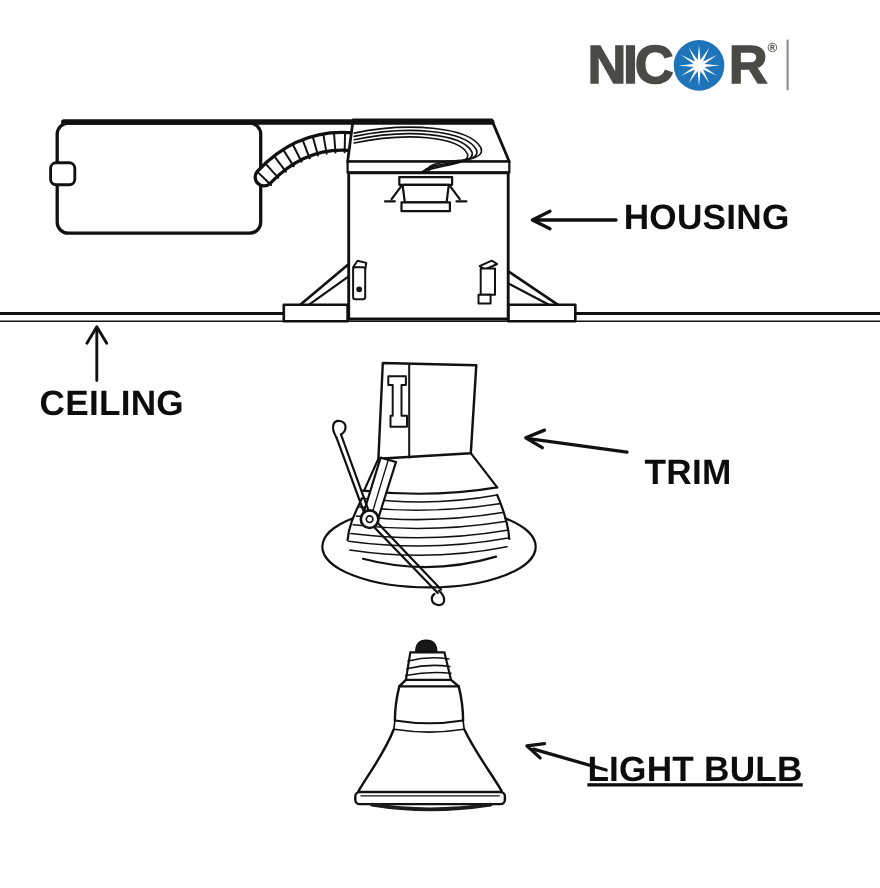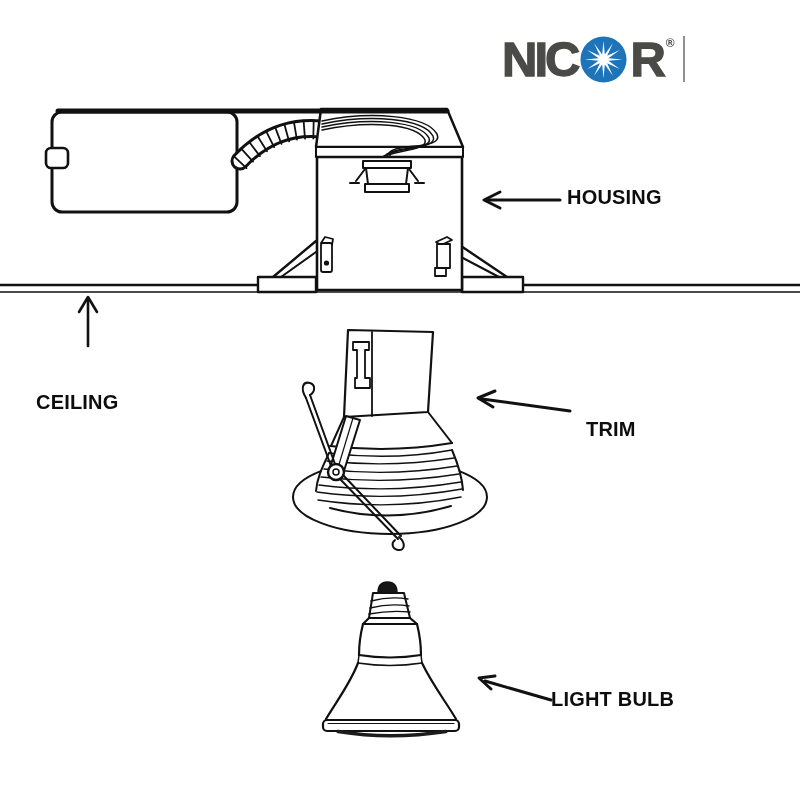--- a/index.html
+++ b/index.html
@@ -2,34 +2,34 @@
 <html><head>
 <meta charset="utf-8">
 <style>
   html,body{margin:0;padding:0;}
   body{
     width:800px;height:807px;position:relative;background:#ffffff;
     font-family:"Liberation Sans", sans-serif;overflow:hidden;
   }
   .diagram-svg{position:absolute;left:0;top:0;width:800px;height:807px;}
   .callout-label{
-    position:absolute;font-size:20px;font-weight:700;color:#0d0d0d;
+    position:absolute;font-size:32px;font-weight:700;color:#0d0d0d;
     line-height:28px;white-space:nowrap;letter-spacing:0.2px;text-align:center;
   }
   #housing-label{left:567px;top:183px;}
-  #ceiling-label{left:36px;top:352px;margin-top:36px;}
+  #ceiling-label{left:36px;top:352px;}
   #trim-label{left:586px;top:415px;}
-  #light-bulb-label{left:551px;top:685px;}
+  #light-bulb-label{left:534px;top:685px;text-decoration:underline;}
   .logo{
     position:absolute;left:502px;top:30px;height:58px;
     display:flex;align-items:center;
   }
   .logo .word{
     font-weight:700;font-size:49px;color:#4a4a46;letter-spacing:-3px;
-    -webkit-text-stroke:1.3px #4a4a46;line-height:1;
+    -webkit-text-stroke:1.3px #4a4a46;line-height:1;margin-left:32px;
   }
   .logo .word.suffix{margin-left:2px;letter-spacing:-1px;}
   .logo .mark{width:47px;height:47px;margin:0 1px 0 3px;flex:0 0 auto;}
   .logo .reg{
     font-size:12px;color:#4a4a46;font-weight:700;position:relative;top:-16px;left:1px;
     -webkit-text-stroke:0;letter-spacing:0;
   }
   .logo .divider{width:2.5px;height:46px;background:#90908e;margin:0 9px;flex:0 0 auto;}
   .logo .led{
     font-weight:700;font-size:40px;color:#1d74b9;letter-spacing:-1px;

